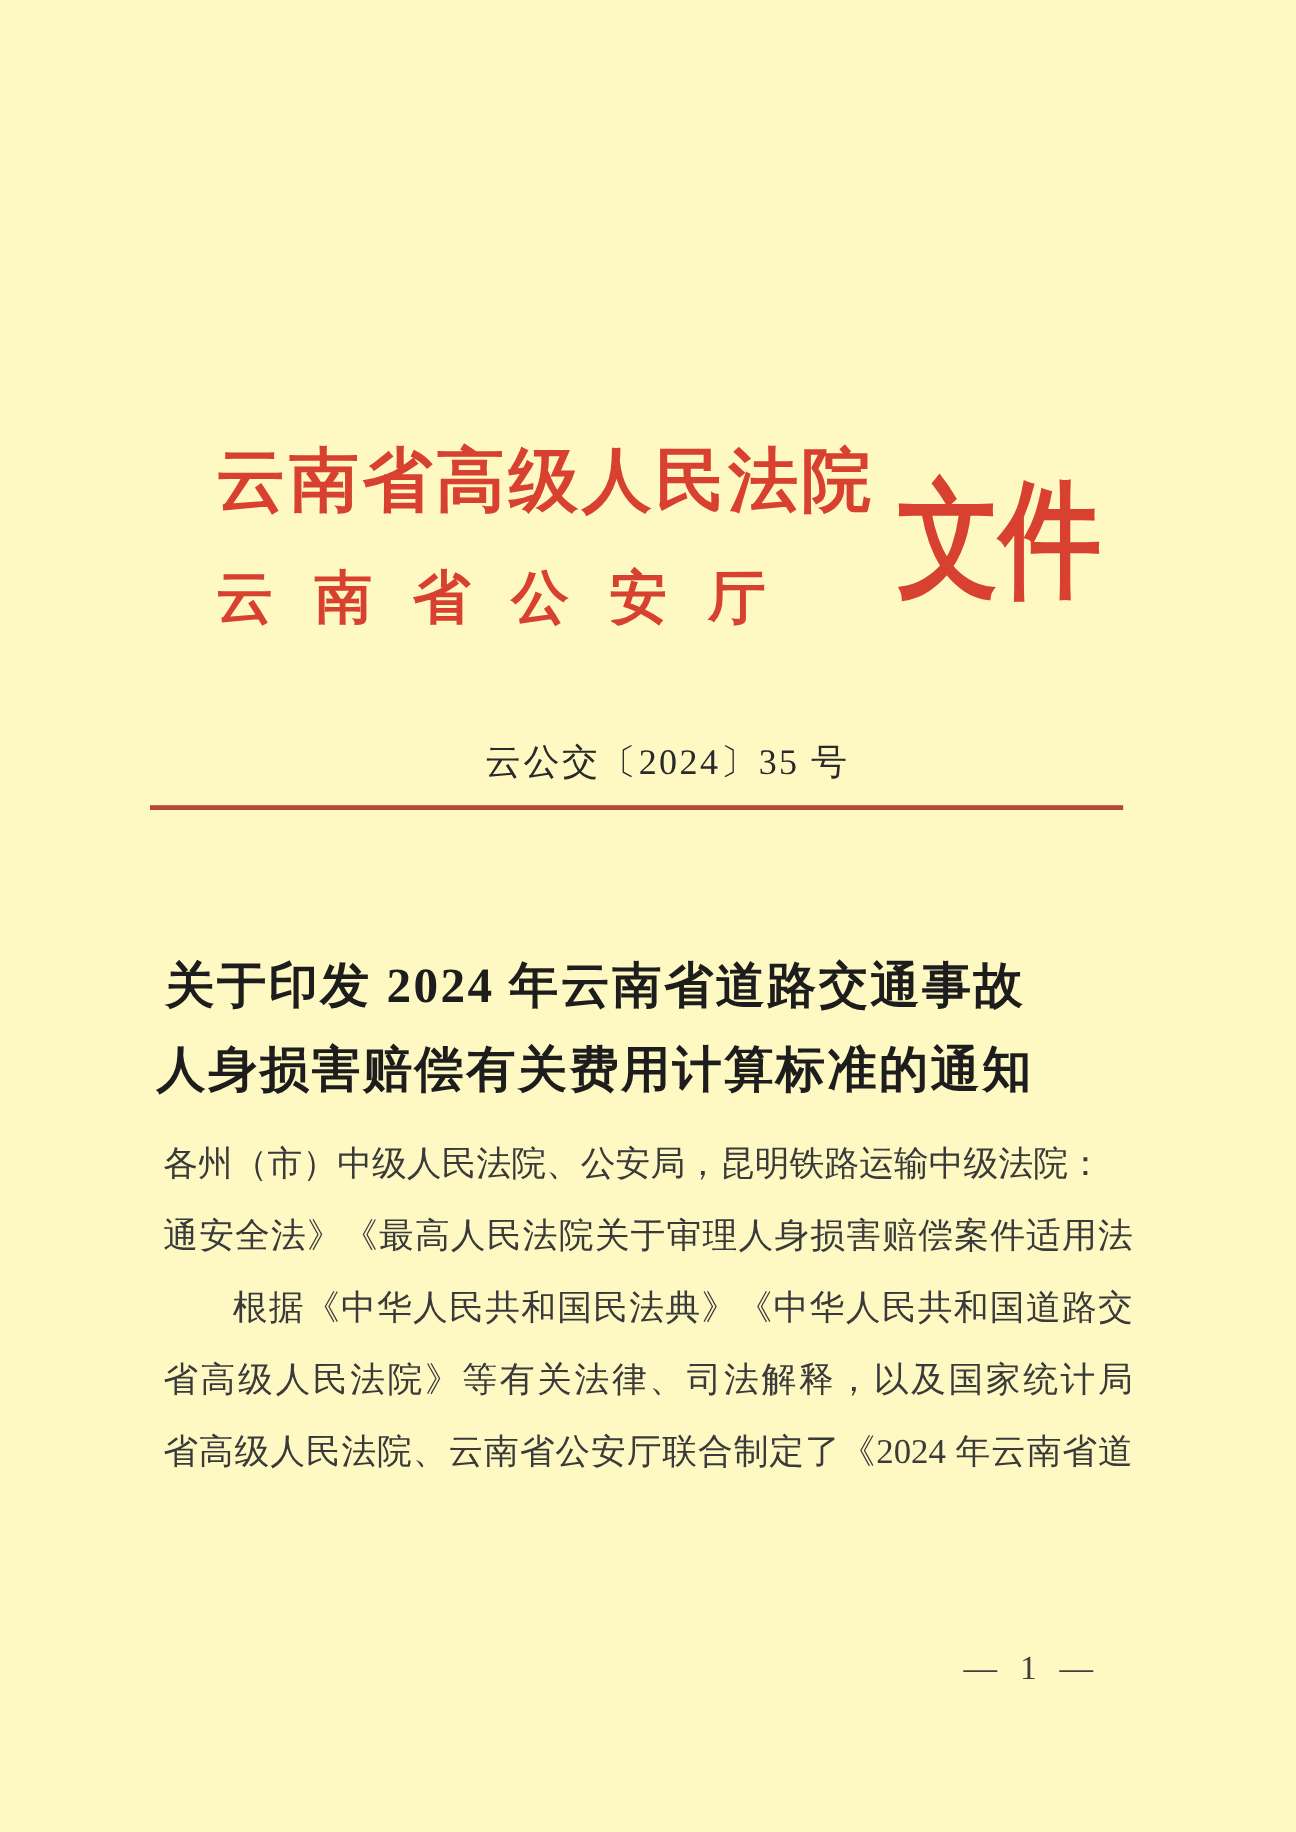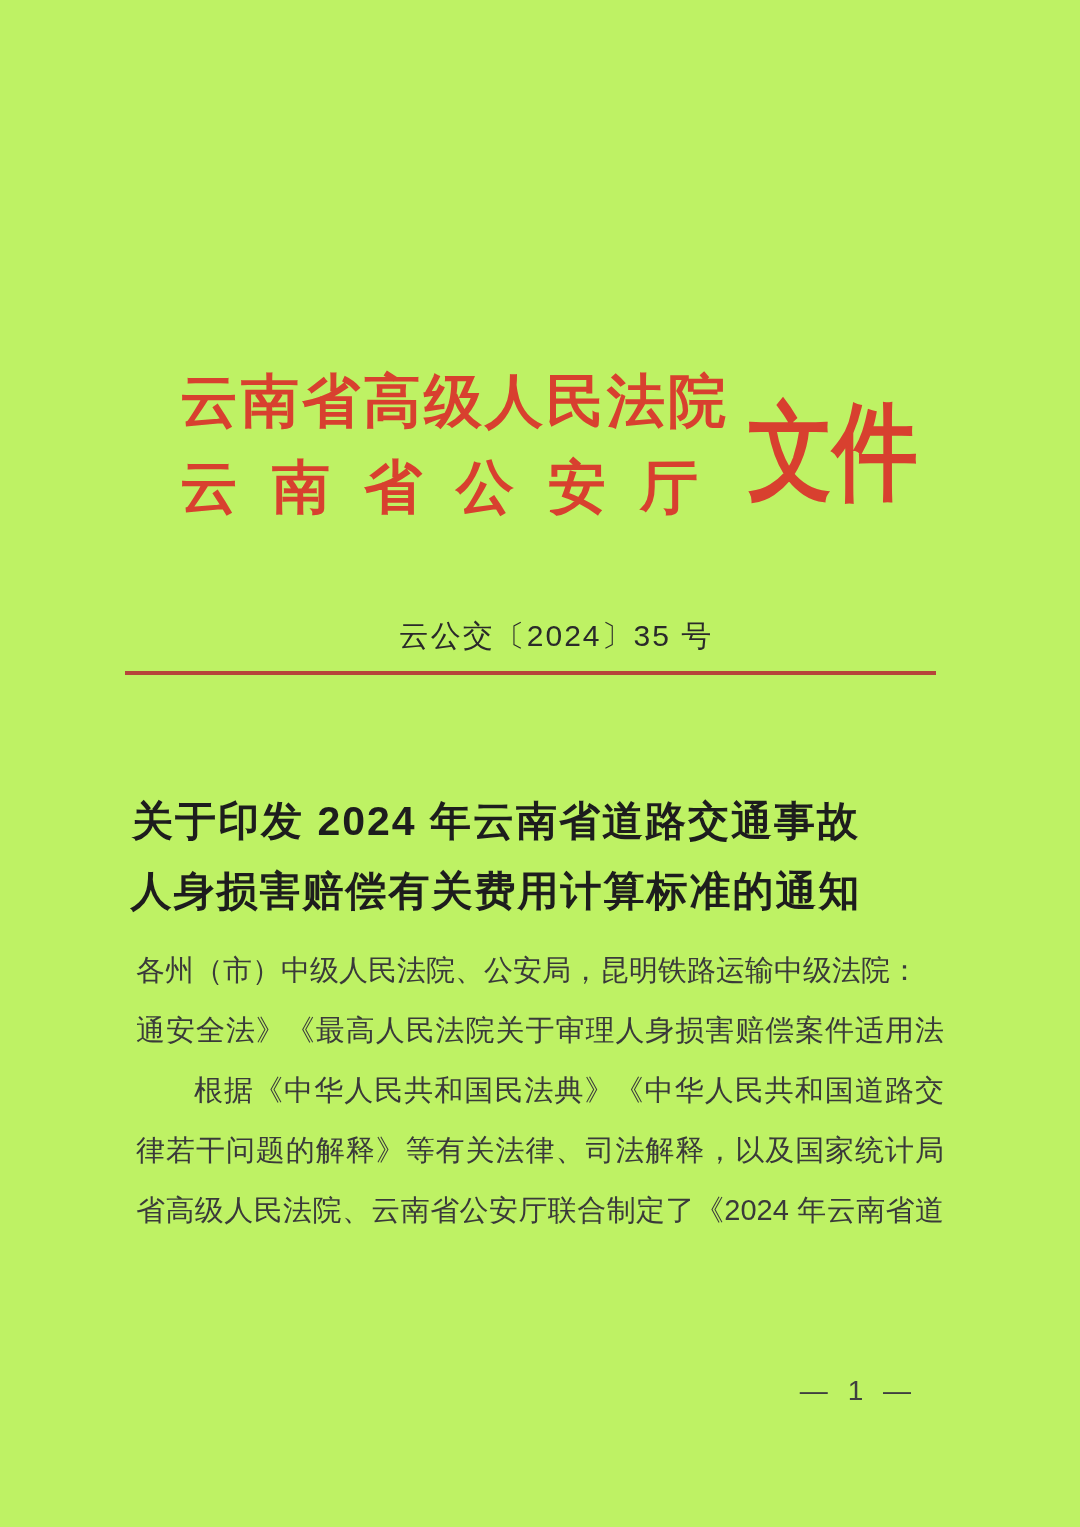--- a/index.html
+++ b/index.html
@@ -4,43 +4,43 @@
 <style>
   html, body {
     margin: 0;
     padding: 0;
     background: #ffffff;
   }
   .page {
     position: relative;
     width: 1080px;
     height: 1527px;
-    background: #bef264;
+    background: #fef9c3;
     overflow: hidden;
-    font-family: Liberation Sans, sans-serif;
+    font-family: Liberation Serif, serif;
   }
 
   
   .org-block {
     position: absolute;
     left: 180px;
     top: 370px;
     width: 556px;
     color: #d8402f;
     font-weight: bold;
   }
   .org-line-1 {
     font-size: 58px;
     line-height: 62px;
     letter-spacing: 3px;
     white-space: nowrap;
   }
   .org-line-2 {
-    margin-top: 24px;
-    font-size: 58px;
+    margin-top: 36px;
+    font-size: 48px;
     line-height: 62px;
     letter-spacing: 34px;
     white-space: nowrap;
   }
   .doc-type {
     position: absolute;
     left: 748px;
     top: 398px;
     font-size: 106px;
     line-height: 106px;
@@ -141,19 +141,19 @@
 
   <div class="title-block">
     <div class="title-line">关于印发 2024 年云南省道路交通事故</div>
     <div class="title-line">人身损害赔偿有关费用计算标准的通知</div>
   </div>
 
   <div class="body-block">
     <div class="body-line">各州（市）中级人民法院、公安局，昆明铁路运输中级法院：</div>
     <div class="body-line justified">通安全法》《最高人民法院关于审理人身损害赔偿案件适用法</div>
     <div class="body-line justified indent">根据《中华人民共和国民法典》《中华人民共和国道路交</div>
-    <div class="body-line justified">律若干问题的解释》等有关法律、司法解释，以及国家统计局</div>
+    <div class="body-line justified">省高级人民法院》等有关法律、司法解释，以及国家统计局</div>
     <div class="body-line justified">省高级人民法院、云南省公安厅联合制定了《2024 年云南省道</div>
   </div>
 
   <div class="page-number">— 1 —</div>
 
 </div>
 
 </body></html>

